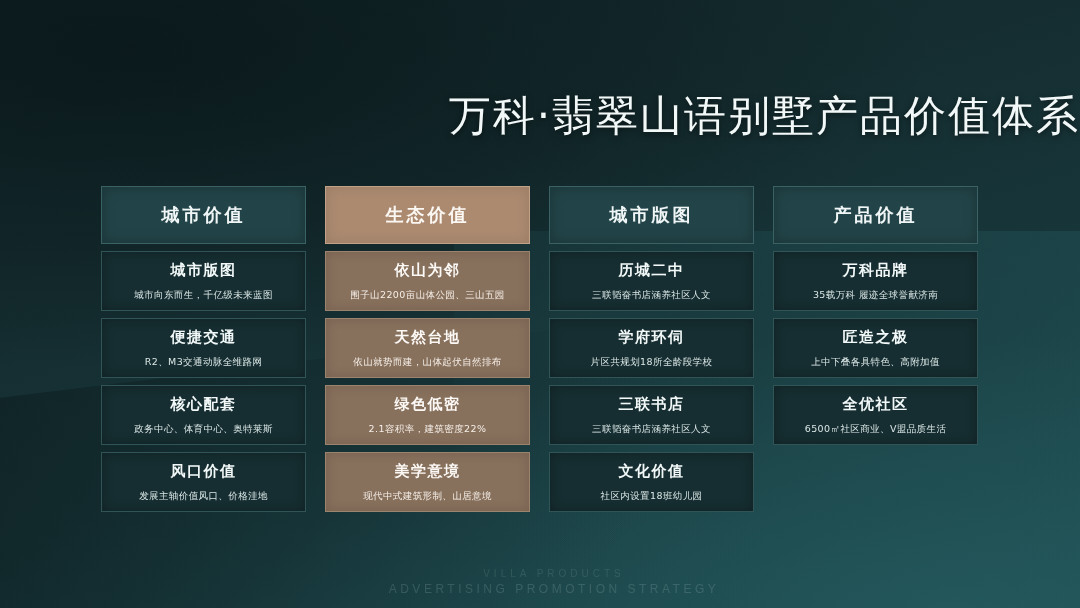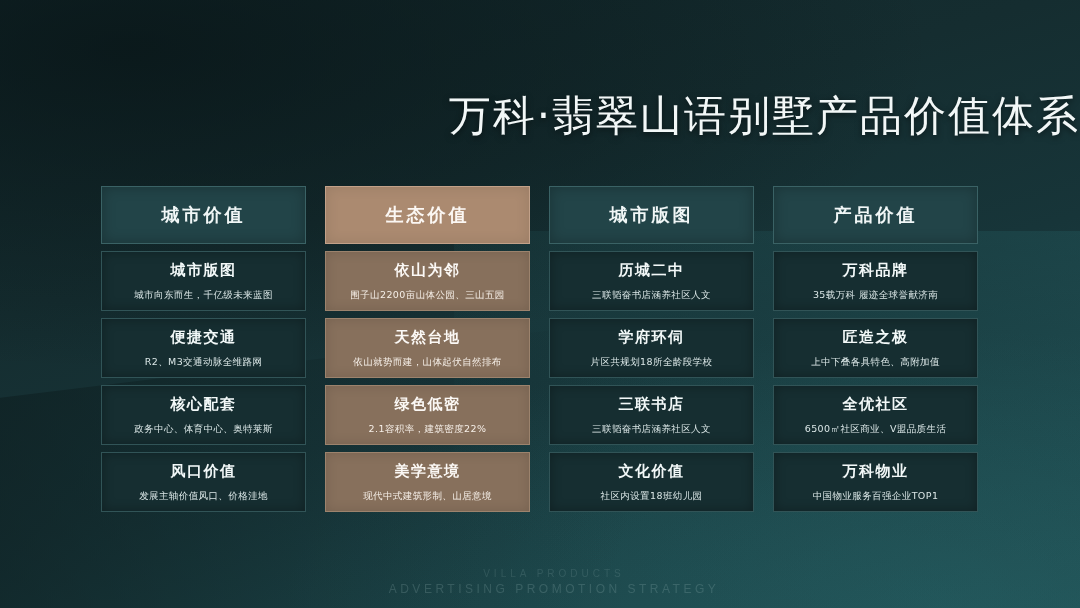--- a/index.html
+++ b/index.html
@@ -241,24 +241,20 @@
         <div class="cell-desc">35载万科 履迹全球誉献济南</div>
       </div>
       <div class="cell">
         <div class="cell-title">匠造之极</div>
         <div class="cell-desc">上中下叠各具特色、高附加值</div>
       </div>
       <div class="cell">
         <div class="cell-title">全优社区</div>
         <div class="cell-desc">6500㎡社区商业、V盟品质生活</div>
       </div>
-      <div class="cell">
-        <div class="cell-title">万科物业</div>
-        <div class="cell-desc">中国物业服务百强企业TOP1</div>
-      </div>
     </div>
 
   </div>
 
   <div class="footer">
     <div class="footer-line1">VILLA PRODUCTS</div>
     <div class="footer-line2">ADVERTISING PROMOTION STRATEGY</div>
   </div>
 
 </div>

